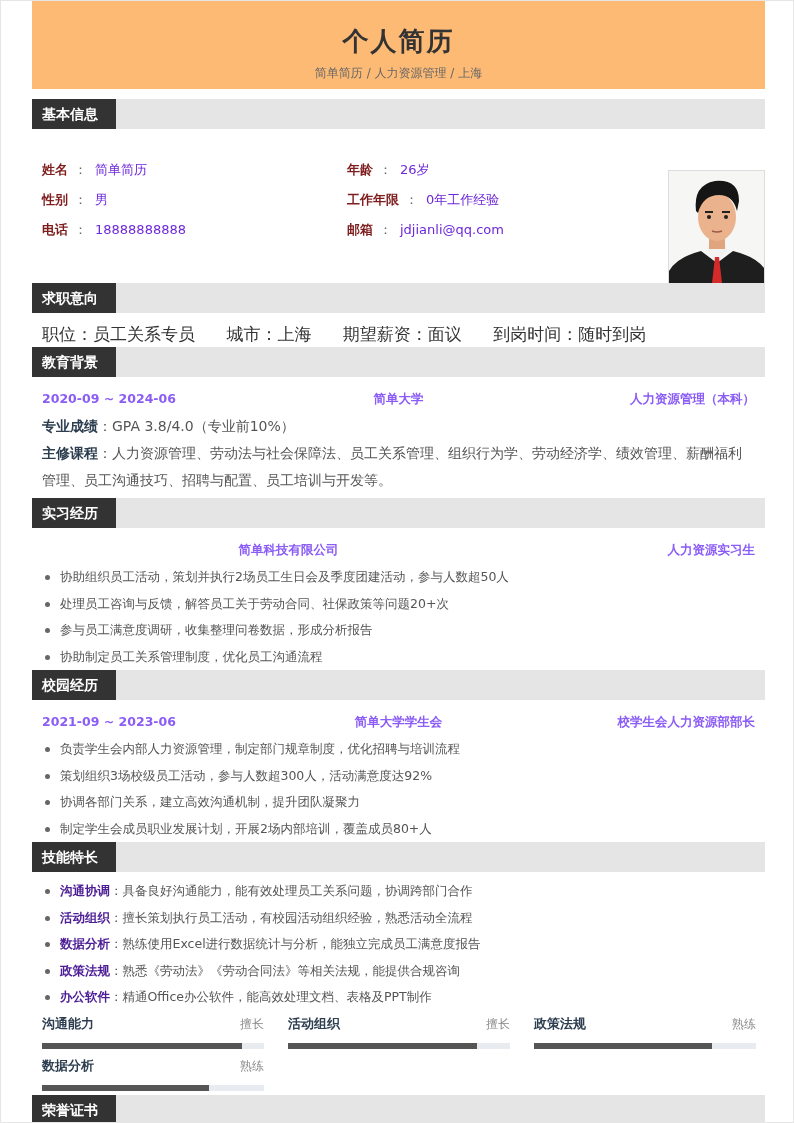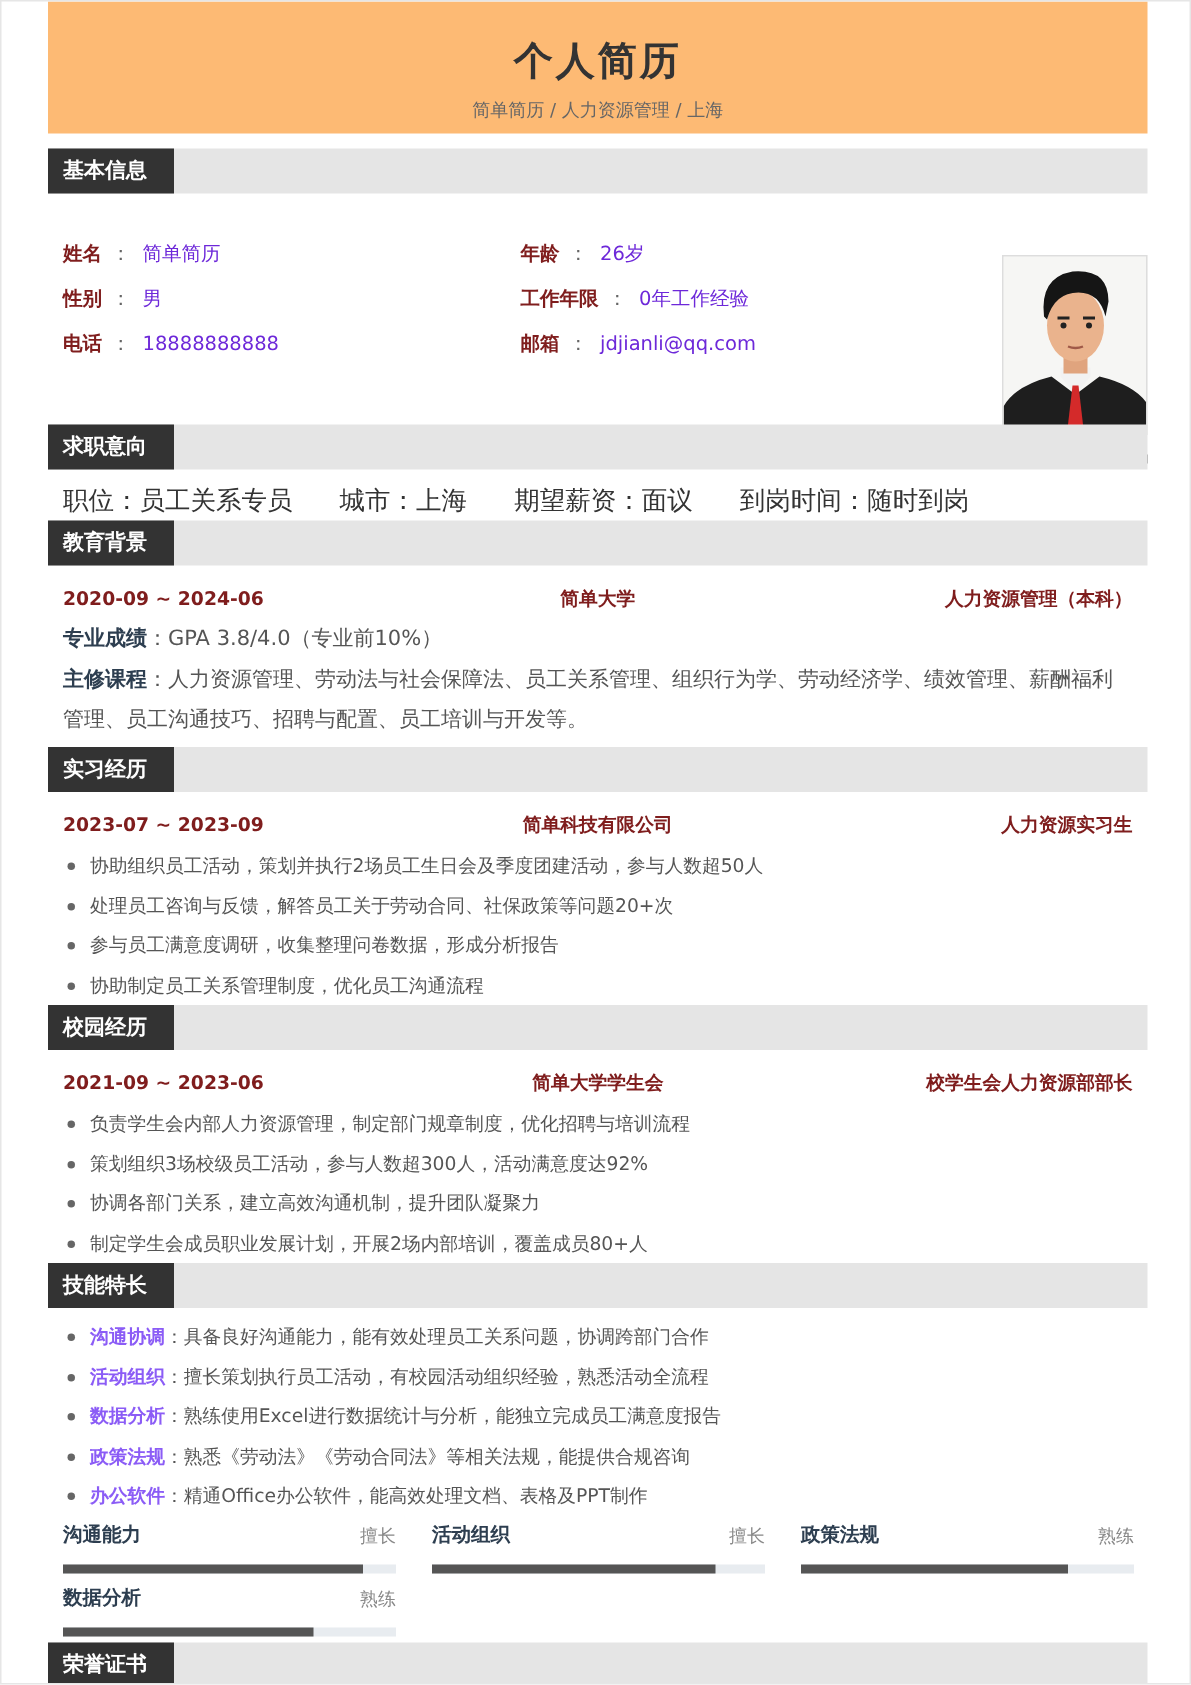--- a/index.html
+++ b/index.html
@@ -13,30 +13,30 @@
   .sec-head .tag { position: absolute; left: 0; top: 0; width: 84px; height: 30px; background: #333333; color: #fff; font-weight: bold; font-size: 14px; line-height: 30px; padding-left: 10px; }
   .basic { position: relative; height: 140px; }
   .info-row { position: absolute; font-size: 13px; line-height: 18px; }
   .info-row .k { font-weight: bold; color: #7f1d1d; }
   .info-row .c { color: #666; margin: 0 8px 0 6px; }
   .info-row .v { color: #6d28d9; }
   .photo { position: absolute; left: 636px; top: 41px; width: 97px; height: 120px; border: 1px solid #ddd; background: #f6f6f4; overflow: hidden; }
   .thick-line { position: absolute; left: 0; top: 174px; width: 733px; height: 6px; background: #333; }
   .intent { font-size: 17px; color: #333; padding: 0 10px; height: 34px; line-height: 30px; padding-top: 6px; }
   .intent span { margin-right: 26px; }
-  .entry-head { display: flex; justify-content: space-between; padding: 0 10px; font-size: 12.5px; font-weight: bold; color: #7f1d1d; height: 28px; line-height: 28px; margin-top: 8px; }
+  .entry-head { display: flex; justify-content: space-between; padding: 0 10px; font-size: 12.5px; font-weight: bold; color: #8b5cf6; height: 28px; line-height: 28px; margin-top: 8px; }
   .entry-head .c { flex: 1; text-align: center; }
   .entry-head .l, .entry-head .r { width: 220px; }
   .entry-head .r { text-align: right; }
   .line { font-size: 14px; color: #555; padding: 0 10px; line-height: 27px; }
   .line b { color: #2d3e50; }
   .bullets { list-style: none; padding: 0 10px; }
   .bullets li { font-size: 12.5px; color: #555; line-height: 26.5px; position: relative; padding-left: 18px; }
   .bullets li::before { content: ""; position: absolute; left: 3px; top: 11px; width: 5px; height: 5px; border-radius: 50%; background: #666; }
-  .bullets li b { color: #8b5cf6; }
+  .bullets li b { color: #4c1d95; }
   .skills-grid { display: grid; grid-template-columns: 222px 222px 222px; column-gap: 24px; padding: 0 10px; }
   .skill { height: 42px; }
   .skill .top { display: flex; justify-content: space-between; font-size: 13px; line-height: 18px; padding-top: 4px; }
   .skill .top .n { font-weight: bold; color: #2d3e50; }
   .skill .top .lv { color: #888; font-size: 12px; }
   .skill .bar { margin-top: 10px; height: 6px; background: #e8ecf0; position: relative; }
   .skill .bar .fill { position: absolute; left: 0; top: 0; height: 6px; background: #555; }
 </style>
 </head>
 <body>
@@ -110,21 +110,20 @@
     <span class="r">人力资源管理（本科）</span>
   </div>
   <div class="line"><b>专业成绩</b><span>：GPA 3.8/4.0（专业前10%）</span></div>
   <div class="line"><b>主修课程</b><span>：人力资源管理、劳动法与社会保障法、员工关系管理、组织行为学、劳动经济学、绩效管理、薪酬福利管理、员工沟通技巧、招聘与配置、员工培训与开发等。</span></div>
 
   <div style="height:4px"></div>
   <div class="sec-head">
     <div class="tag">实习经历</div>
   </div>
   <div class="entry-head">
-    <span class="l">2023-07 ~ 2023-09</span>
     <span class="c">简单科技有限公司</span>
     <span class="r">人力资源实习生</span>
   </div>
   <ul class="bullets">
     <li>协助组织员工活动，策划并执行2场员工生日会及季度团建活动，参与人数超50人</li>
     <li>处理员工咨询与反馈，解答员工关于劳动合同、社保政策等问题20+次</li>
     <li>参与员工满意度调研，收集整理问卷数据，形成分析报告</li>
     <li>协助制定员工关系管理制度，优化员工沟通流程</li>
   </ul>
 

